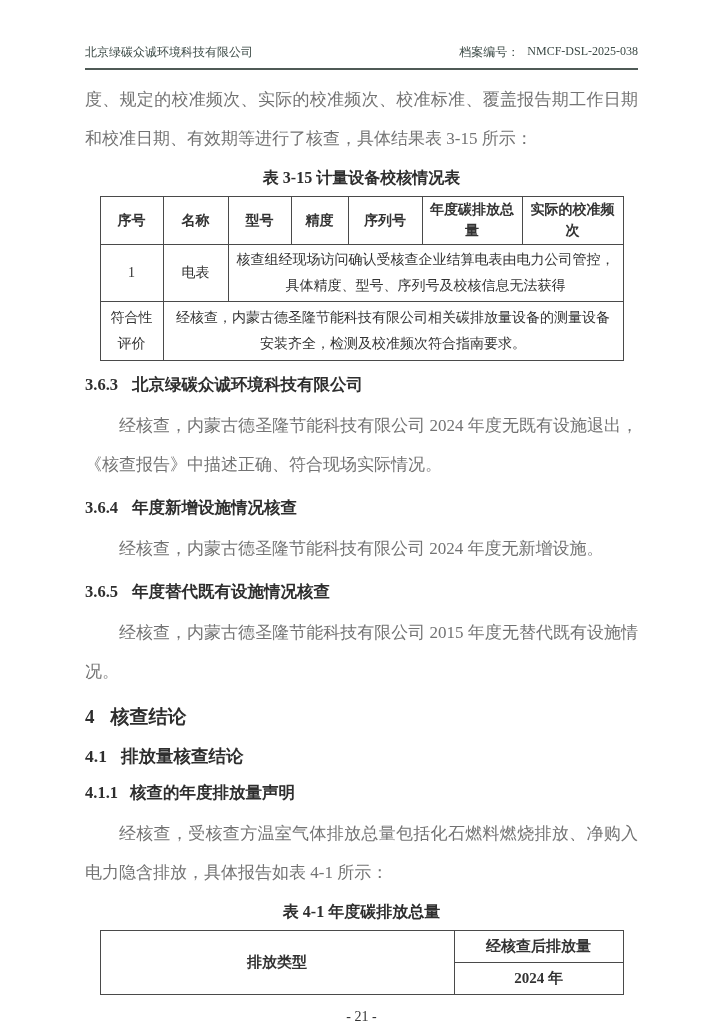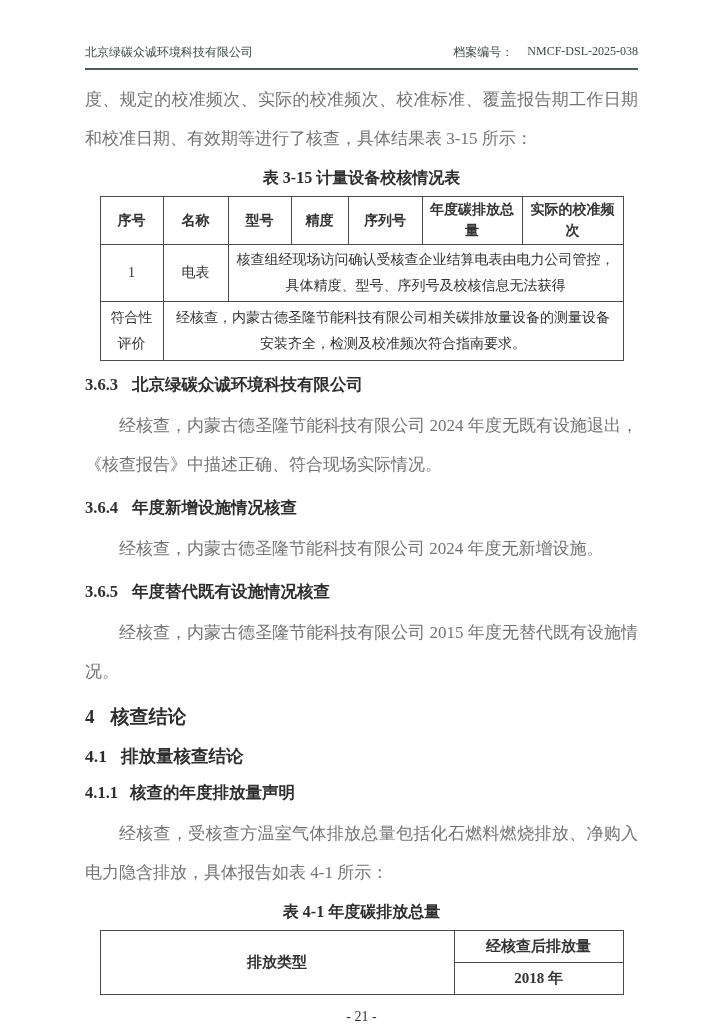--- a/index.html
+++ b/index.html
@@ -19,21 +19,21 @@
   
   .doc-header {
     display: flex;
     justify-content: space-between;
     align-items: baseline;
     font-size: 12px;
     color: #3c4a46;
     padding-bottom: 7px;
     border-bottom: 2px solid #4f5a56;
   }
-  .doc-header .right { display: flex; gap: 14px; }
+  .doc-header .right { display: flex; gap: 8px; }
   
   .para {
     font-size: 17px;
     line-height: 2.3;
     text-align: justify;
     color: #737373;
     margin-top: 10px;
     font-family: Liberation Serif, serif;
   }
   .para.indent { text-indent: 2em; }
@@ -187,20 +187,20 @@
     <colgroup>
       <col style="width:354px">
         <col style="width:169px">
     </colgroup>
     <tbody>
         <tr>
       <td rowspan="2">排放类型</td>
       <td>经核查后排放量</td>
     </tr>
     <tr>
-      <td>2018 年</td>
+      <td>2024 年</td>
     </tr>
   </tbody>
     </table>
 
   <div class="footer">- 21 -</div>
 
 </div>
 
 </body></html>

